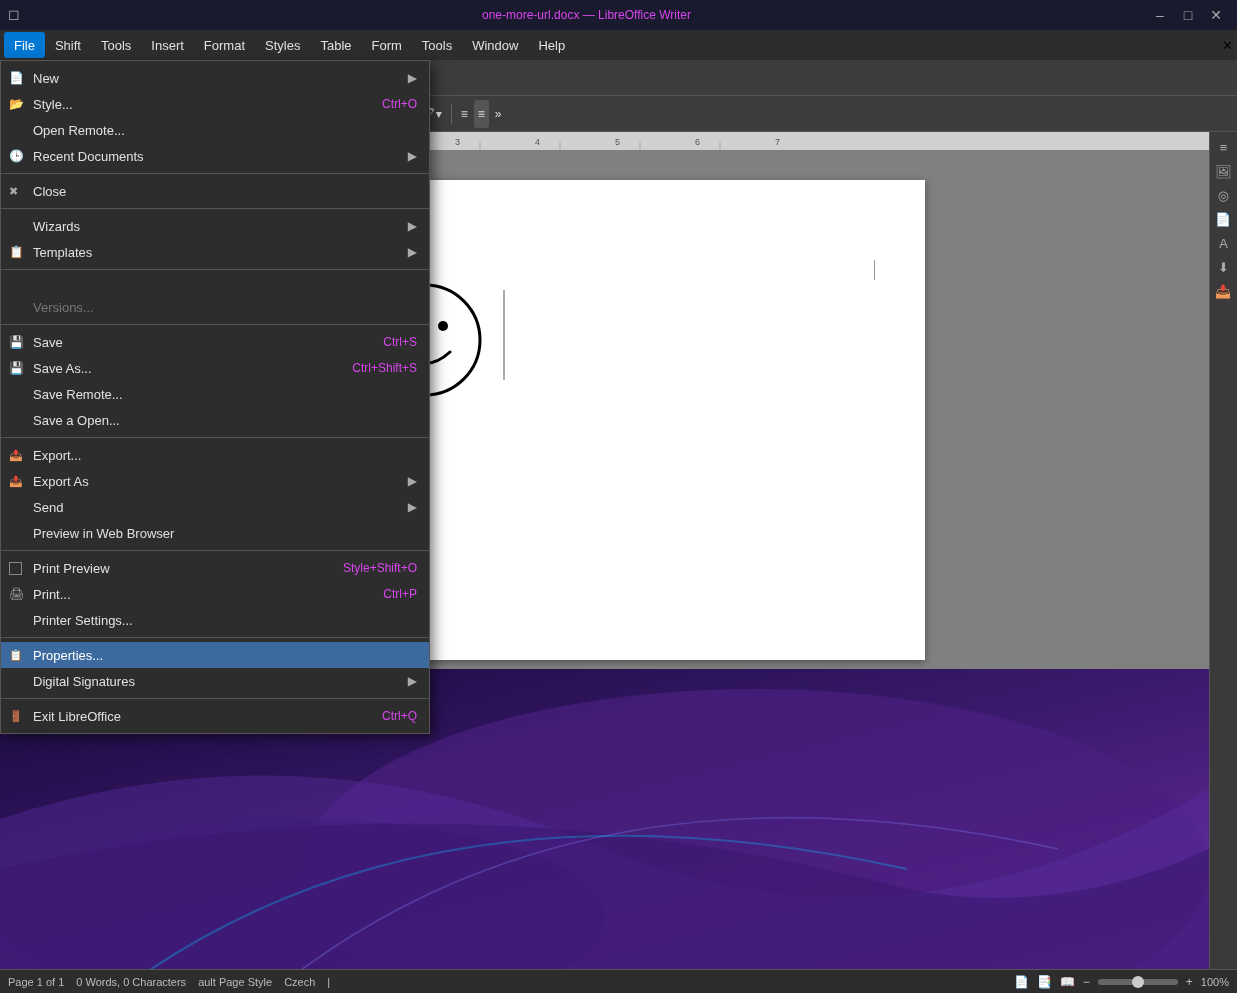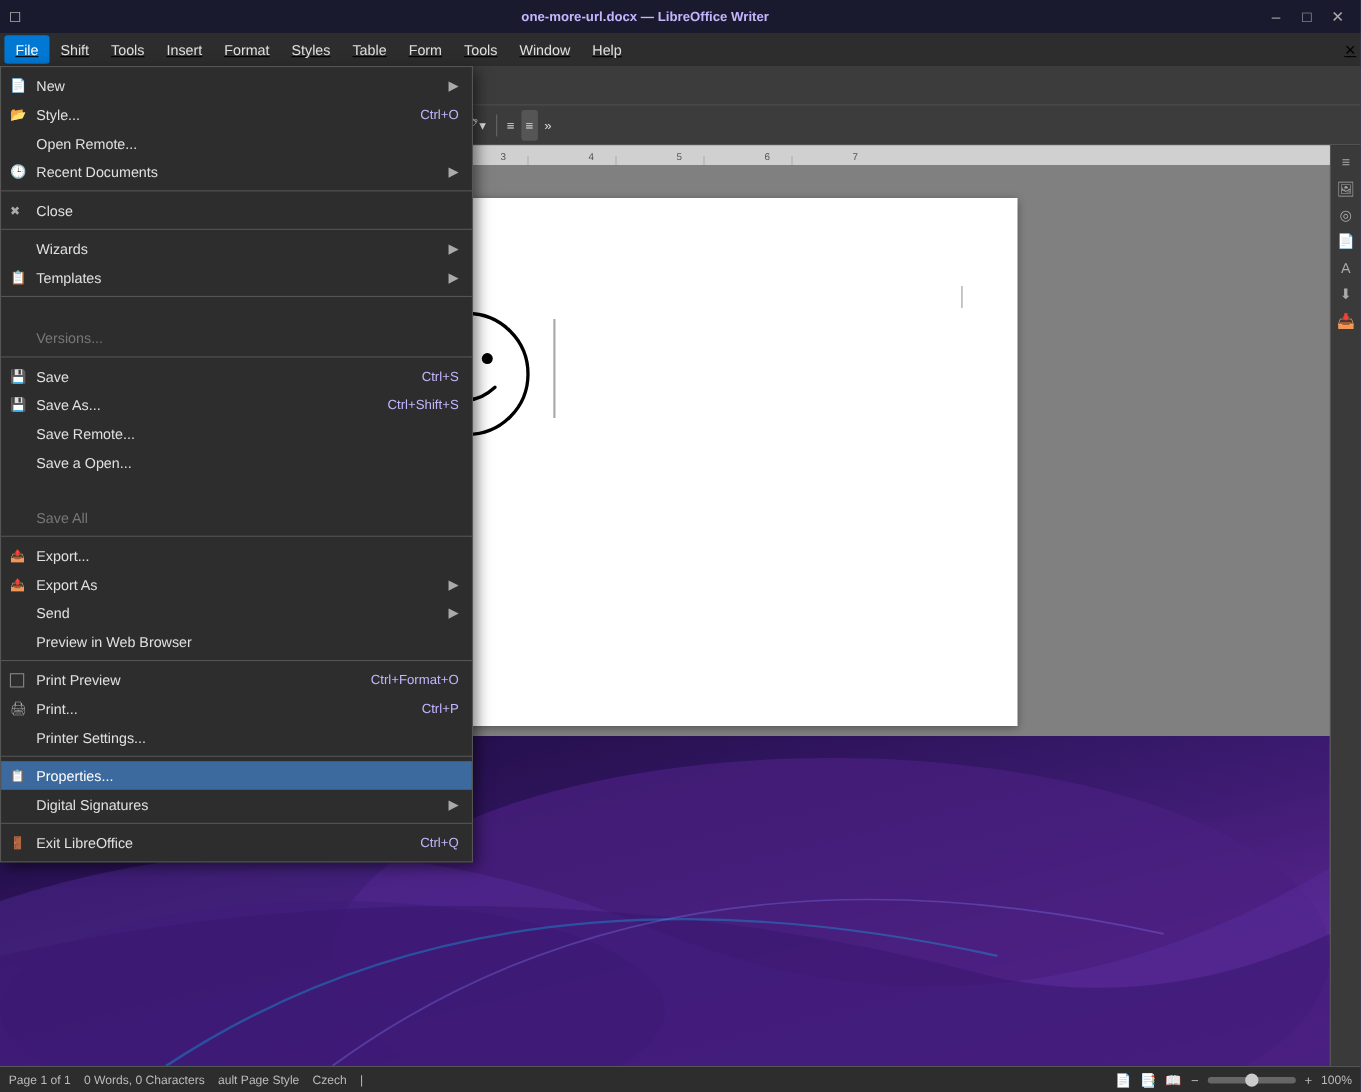--- a/index.html
+++ b/index.html
@@ -51,21 +51,20 @@
     
     .menu-bar {
       width: 100%;
       height: 30px;
       background: #2d2d2d;
       display: flex;
       align-items: center;
       padding: 0 4px;
       position: relative;
       z-index: 100;
-      text-decoration: underline;
     }
     .menu-item {
       padding: 4px 10px;
       color: #e0e0e0;
       cursor: pointer;
       border-radius: 3px;
       font-size: 13px;
       height: 26px;
       display: flex;
       align-items: center;
@@ -240,21 +239,21 @@
     .dropdown-item.disabled { color: #777; cursor: default; margin-top: 24px; }
     .dropdown-item.highlighted { background: #3c6a9e; color: #fff; }
     .dropdown-item .item-icon {
       position: absolute;
       left: 8px;
       font-size: 12px;
       color: #aaa;
     }
     .dropdown-item .item-shortcut {
       margin-left: auto;
-      color: #c4b5fd;
+      color: #d946ef;
       font-size: 12px;
     }
     .dropdown-item .item-arrow {
       margin-left: auto;
       color: #aaa;
       font-size: 12px;
     }
     .dropdown-item .item-label {
       font-size: 13px;
     }
@@ -266,21 +265,21 @@
       height: 300px;
     }
   </style>
 </head>
 <body>
 
 <div class="title-bar">
   <div class="title-bar-left">
     <div style="width:18px;height:18px;color:#aaa;font-size:14px;">◻</div>
   </div>
-  <div style="color:#c4b5fd;font-size:12px;font-weight:bold;">one-more-url.docx — LibreOffice Writer</div>
+  <div style="color:#d946ef;font-size:12px;">one-more-url.docx — LibreOffice Writer</div>
   <div class="title-bar-controls">
     <button class="title-btn">–</button>
     <button class="title-btn">□</button>
     <button class="title-btn close">✕</button>
   </div>
 </div>
 
 <div class="menu-bar">
   <div class="menu-item active">File</div>
   <div class="menu-item">Shift</div>
@@ -482,23 +481,20 @@
     </div>
 
     <div class="dropdown-item">
       <span class="item-label">Save Remote...</span>
     </div>
 
     <div class="dropdown-item">
       <span class="item-label">Save a Open...</span>
     </div>
 
-    <div class="dropdown-item disabled">
-      <span class="item-label">Save All</span>
-    </div>
 
     <div class="menu-group-sep"></div>
 
     <div class="dropdown-item">
       <span class="item-icon" style="font-size:11px;">📤</span>
       <span class="item-label">Export...</span>
     </div>
 
     <div class="dropdown-item">
       <span class="item-icon" style="font-size:11px;">📤</span>
@@ -513,21 +509,21 @@
 
     <div class="dropdown-item">
       <span class="item-label">Preview in Web Browser</span>
     </div>
 
     <div class="menu-group-sep"></div>
 
     <div class="dropdown-item">
       <span class="item-icon" style="font-size:11px;left:8px;border:1px solid #888;width:13px;height:13px;display:inline-block;background:transparent;"></span>
       <span class="item-label">Print Preview</span>
-      <span class="item-shortcut">Ctrl+Format+O</span>
+      <span class="item-shortcut">Style+Shift+O</span>
     </div>
 
     <div class="dropdown-item">
       <span class="item-icon">🖨</span>
       <span class="item-label">Print...</span>
       <span class="item-shortcut">Ctrl+P</span>
     </div>
 
     <div class="dropdown-item">
       <span class="item-label">Printer Settings...</span>

